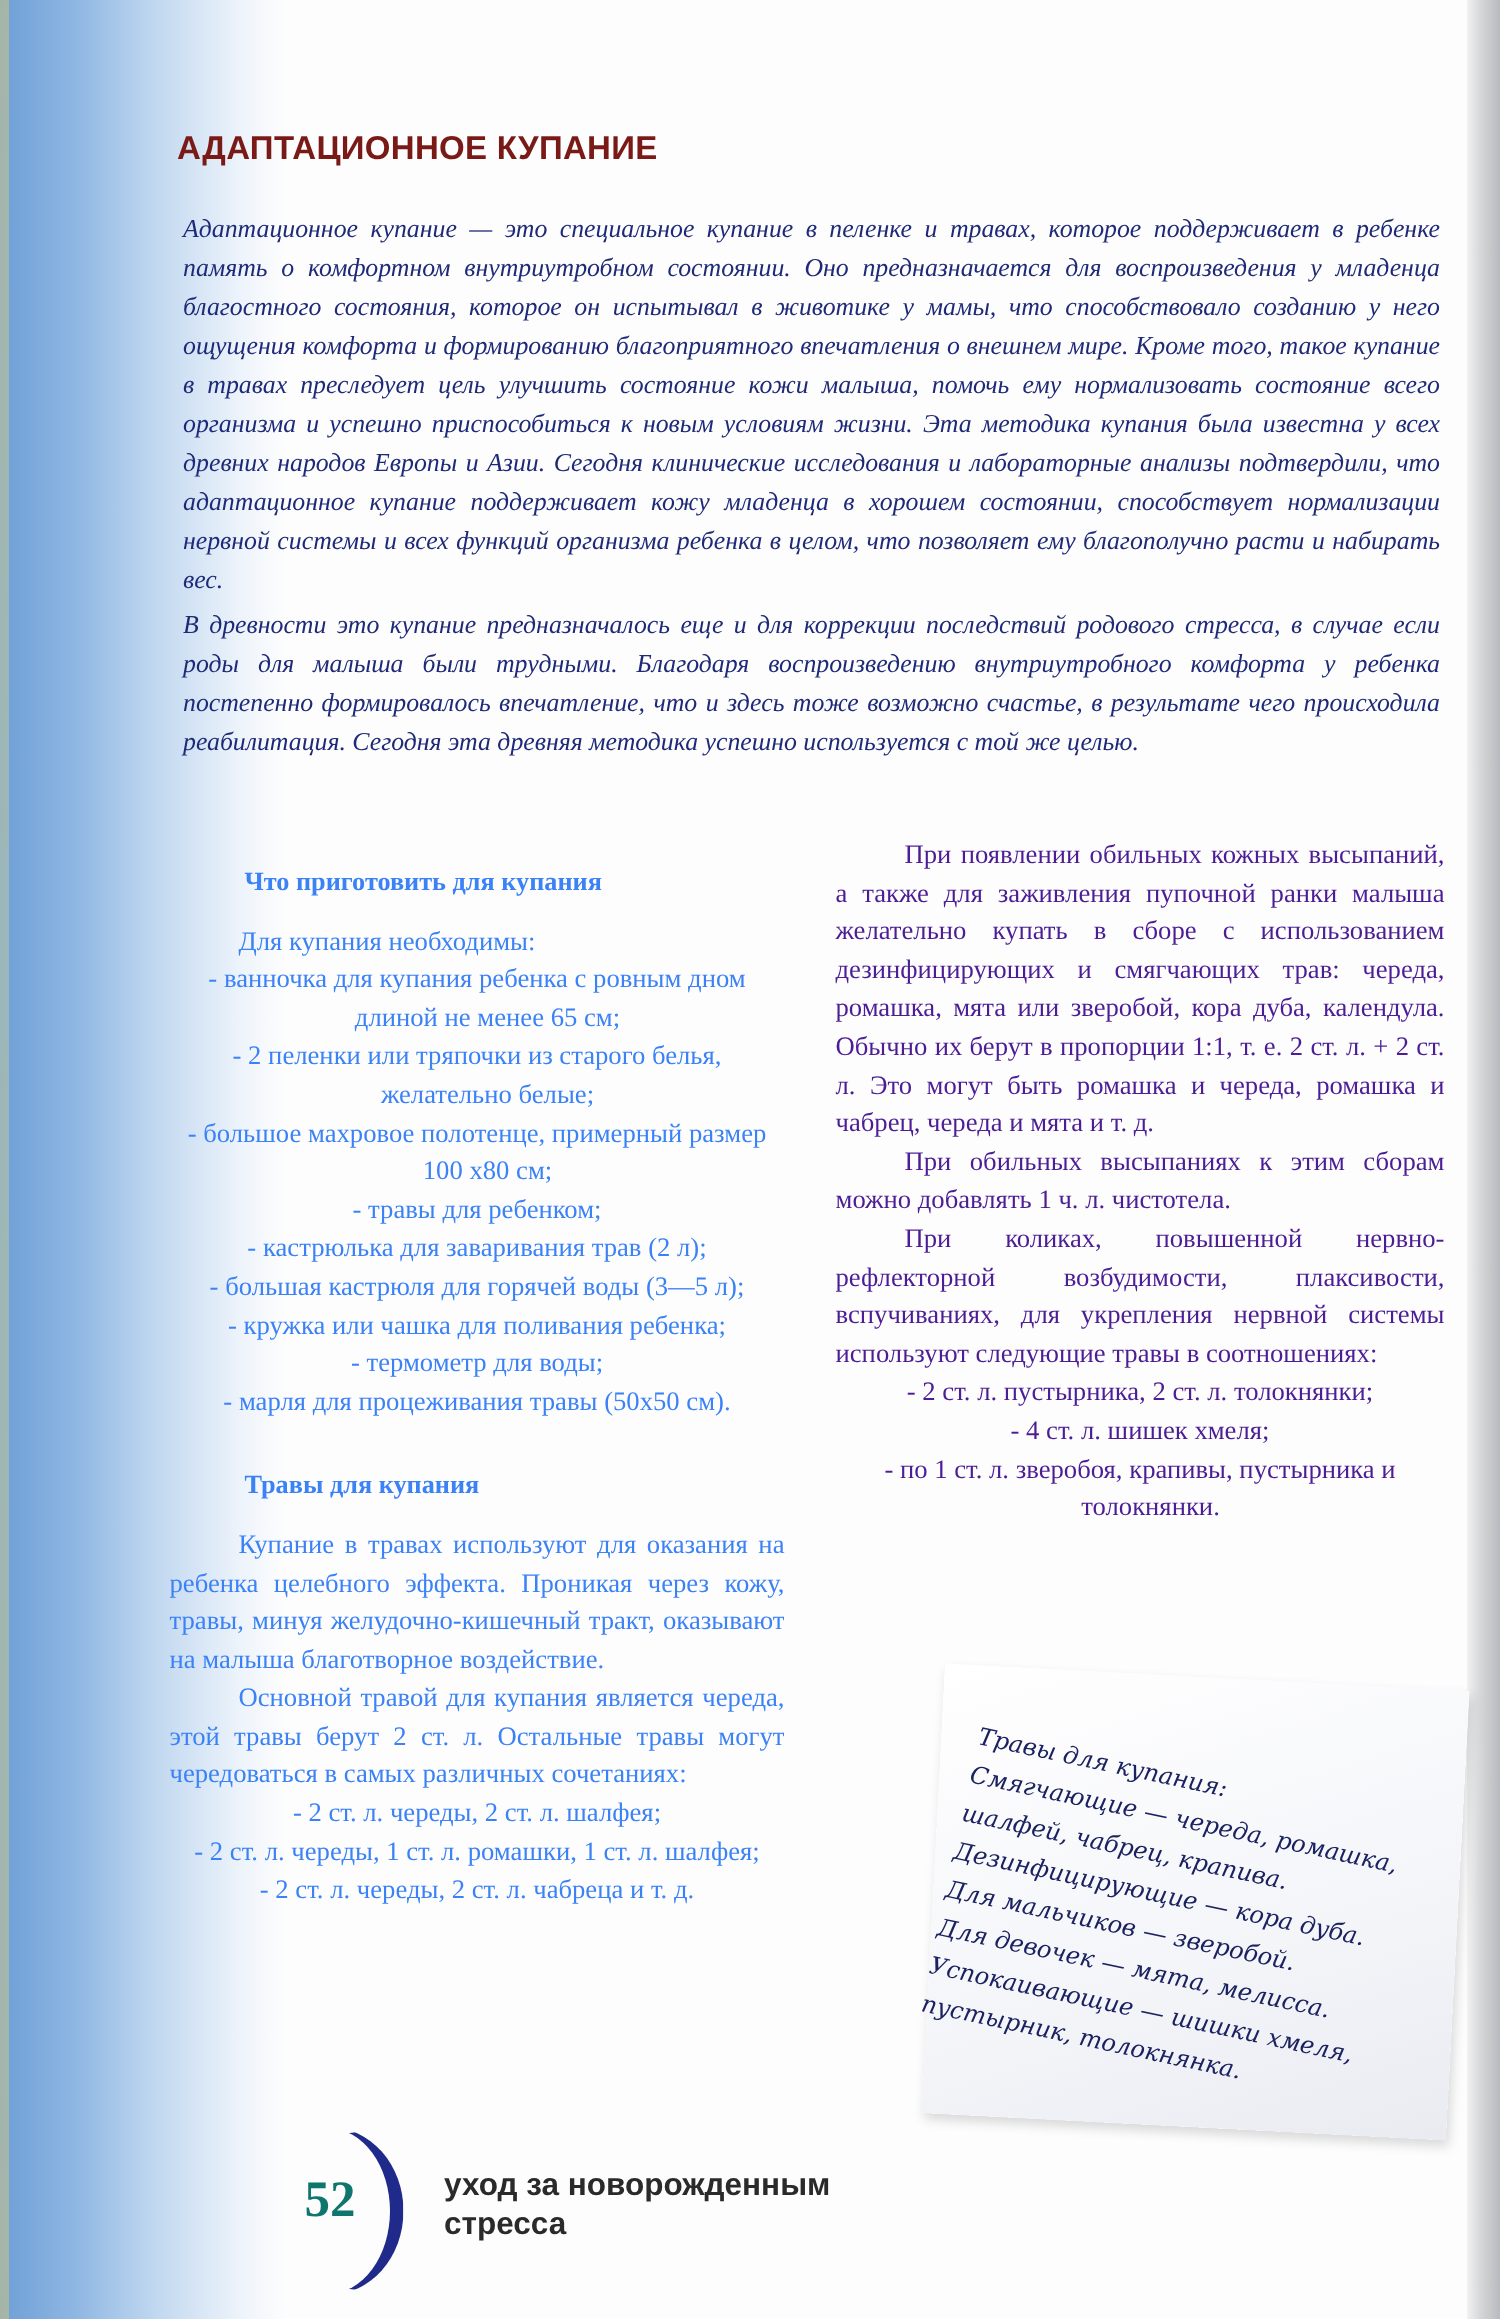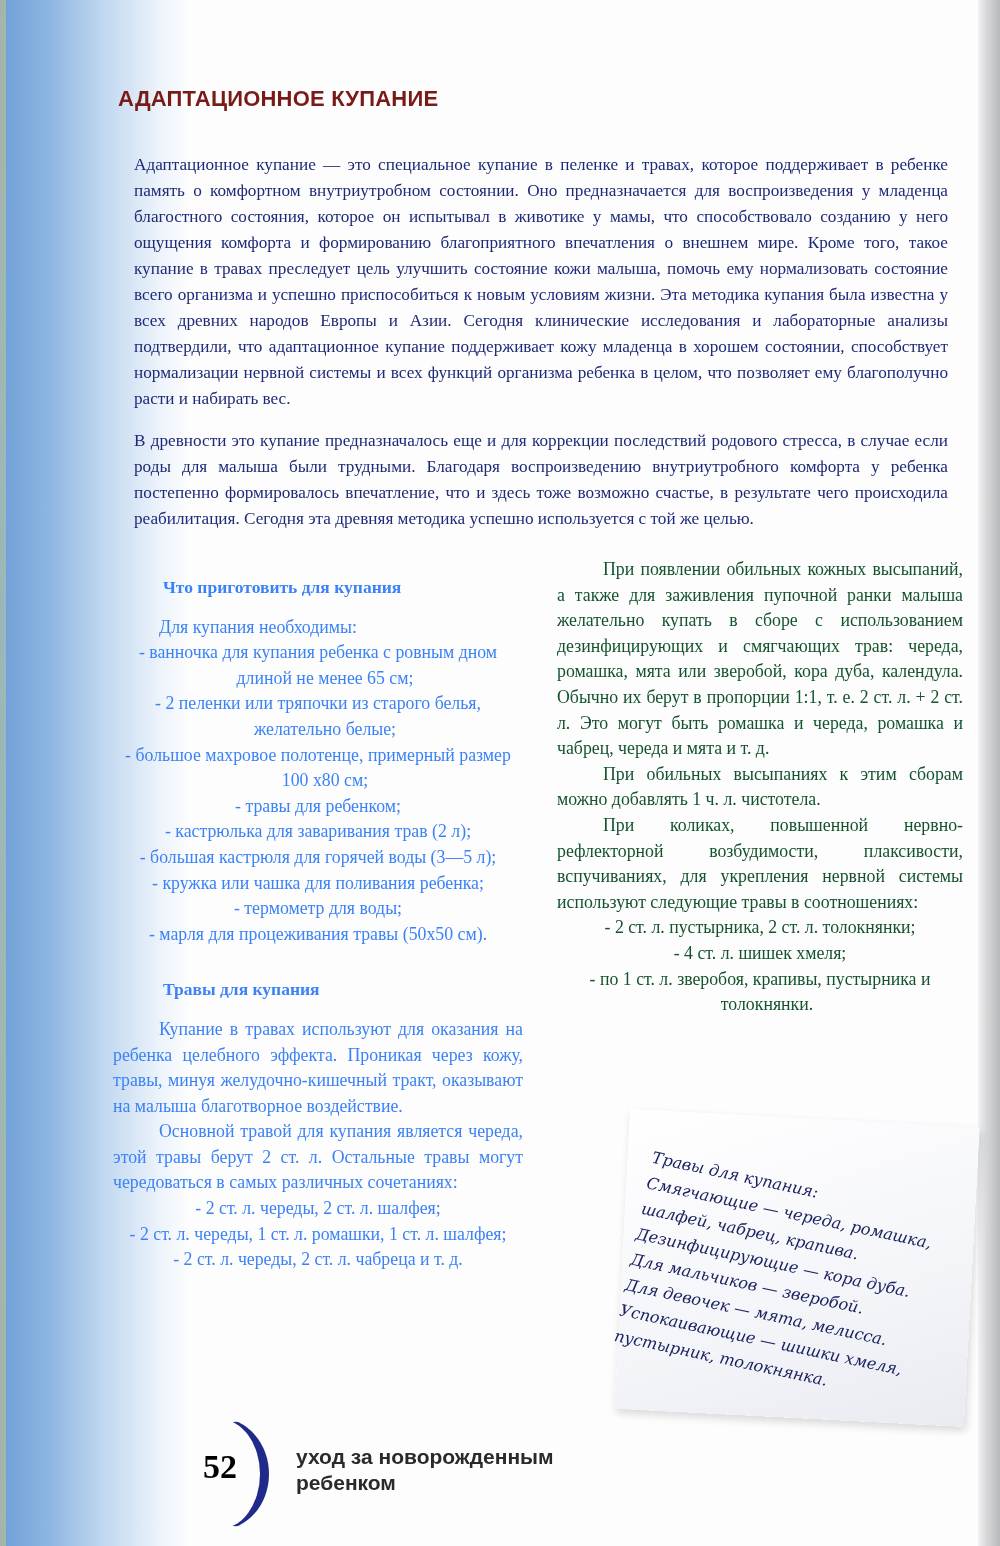--- a/index.html
+++ b/index.html
@@ -23,28 +23,28 @@
     }
     .title {
       position: absolute; left: 118px; top: 86px;
       font-family: "Liberation Sans", "DejaVu Sans", sans-serif;
       font-weight: bold; font-size: 22px; color: #7a1a17; letter-spacing: 0.2px;
     }
     .intro {
       position: absolute; left: 118px; top: 136px; width: 846px;
       color: #1e2a78; font-size: 17.2px; line-height: 26px; text-align: justify;
     }
-    .intro p { margin: 16px; }
+    .intro p { margin: 4px; font-style: italic; }
     .col-left {
       position: absolute; left: 113px; top: 575px; width: 410px;
       font-size: 17.8px; line-height: 25.6px; color: #3b82f6;
     }
     .col-right {
       position: absolute; left: 557px; top: 557px; width: 406px;
-      font-size: 17.8px; line-height: 25.6px; color: #14532d;
+      font-size: 17.8px; line-height: 25.6px; color: #4c1d95;
     }
     .sub-heading { font-weight: bold; font-size: 17.5px; margin: 0 0 14px 50px; }
     .para { margin: 0; text-align: justify; text-indent: 46px; }
     ul.dash { list-style: none; margin: 0; padding: 0; }
     ul.dash li { padding-left: 14px; text-indent: -14px; text-align: center; }
     ul.dash li::before { content: "- "; }
     .spacer { height: 30px; }
     .note {
       position: absolute; left: 622px; top: 1118px; width: 350px; height: 300px;
       background: linear-gradient(160deg, #ffffff 0%, #f4f5f9 60%, #e9ebf1 100%);
@@ -58,21 +58,21 @@
       color: #1b2260; font-size: 16px; line-height: 26px;
     }
     .note-text div { white-space: nowrap; }
     .footer-arc {
       position: absolute; left: 170px; top: 1418px; width: 90px; height: 110px;
       border-right: 9px solid #1f2a8a; border-radius: 50%;
       border-top: 1px solid transparent; border-bottom: 1px solid transparent;
     }
     .page-number {
       position: absolute; left: 203px; top: 1448px;
-      font-family: "Liberation Serif", serif; font-weight: bold; font-size: 34px; color: #000000;
+      font-family: "Liberation Serif", serif; font-weight: bold; font-size: 34px; color: #0f766e;
     }
     .footer-title {
       position: absolute; left: 296px; top: 1444px;
       font-family: "Liberation Sans", "DejaVu Sans", sans-serif; font-weight: bold;
       font-size: 21px; line-height: 26px; color: #2a2a2a;
     }
   </style>
 </head>
 <body>
 
@@ -132,14 +132,14 @@
   <div>Для мальчиков — зверобой.</div>
   <div>Для девочек — мята, мелисса.</div>
   <div>Успокаивающие — шишки хмеля,</div>
   <div>пустырник, толокнянка.</div>
 </div>
 
 <div class="footer-arc"></div>
 <div class="page-number">52</div>
 <div class="footer-title">
   <div>уход за новорожденным</div>
-  <div>ребенком</div>
+  <div>стресса</div>
 </div>
 
 </body></html>

